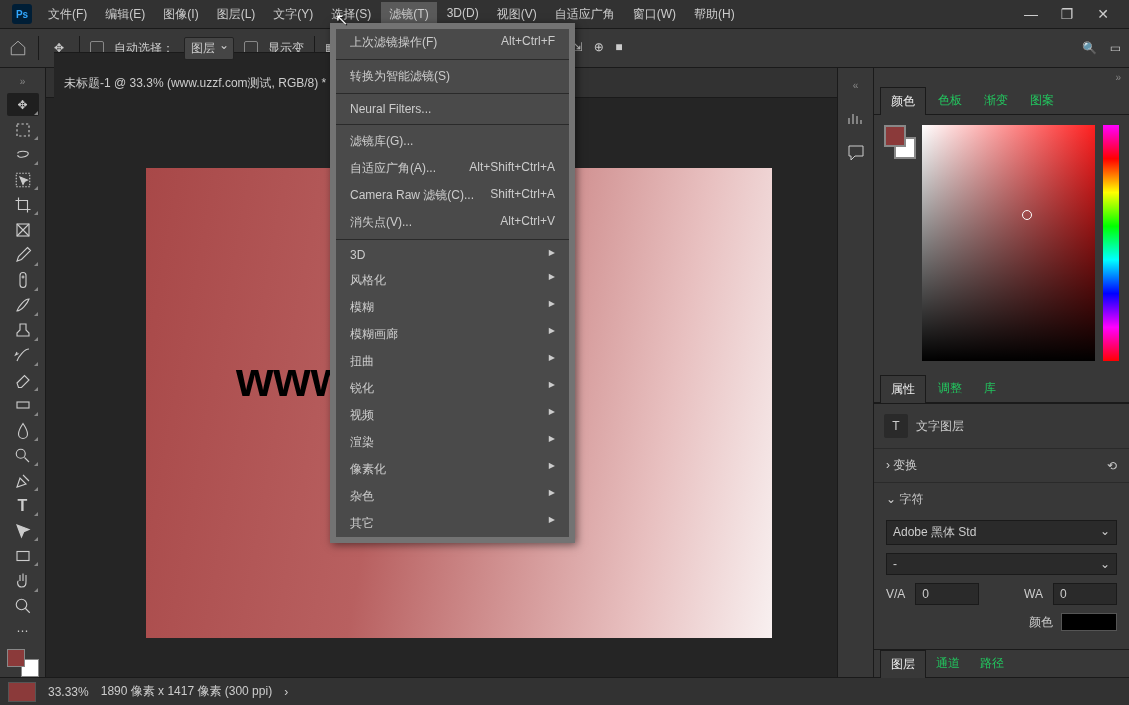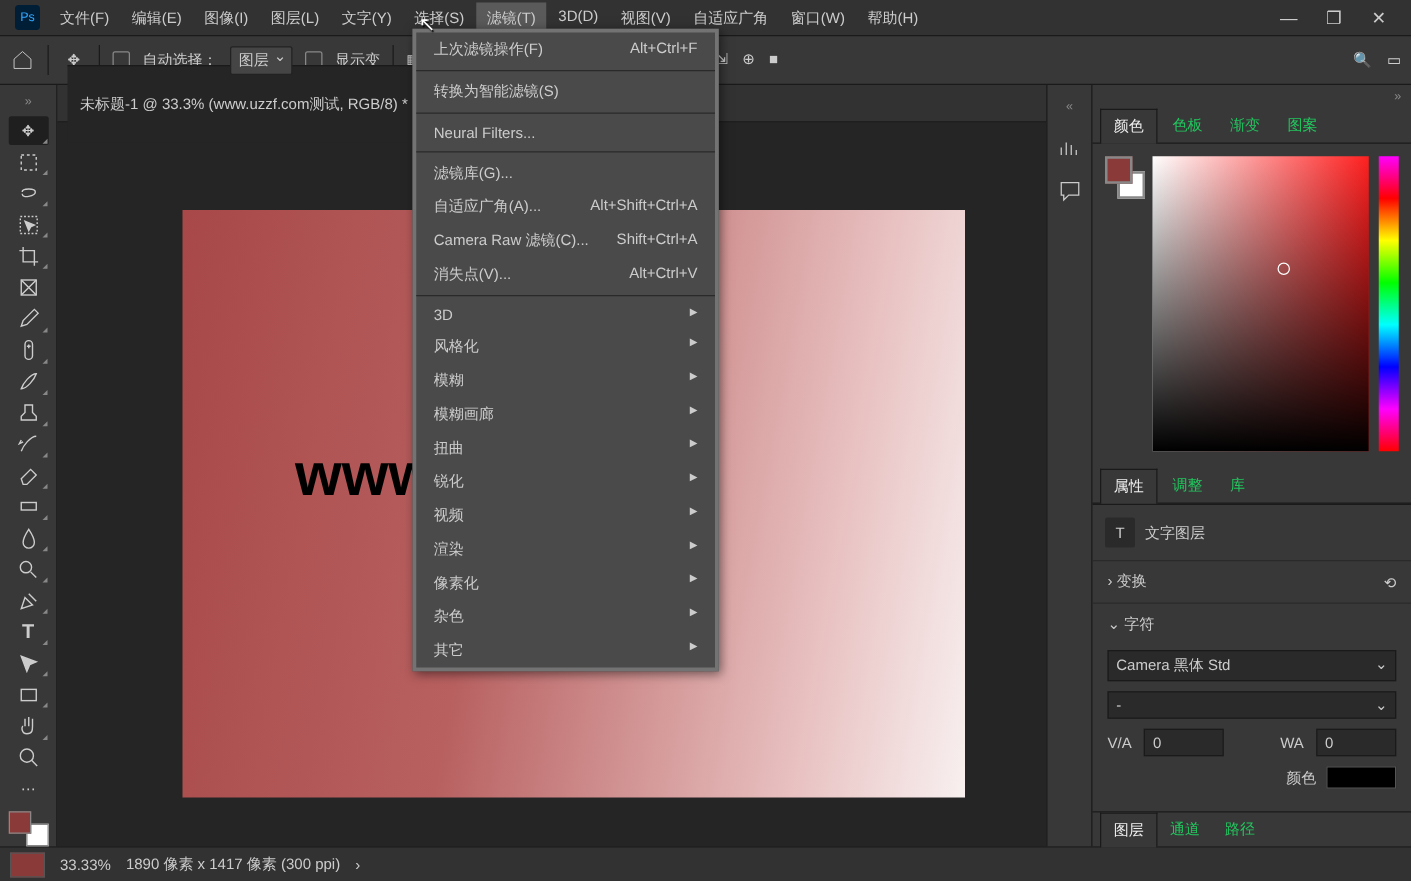--- a/index.html
+++ b/index.html
@@ -1,18 +1,18 @@
 <!DOCTYPE html>
 <html><head>
 <meta charset="utf-8">
 <style>
 *{margin:0;padding:0;box-sizing:border-box;font-family:"Microsoft YaHei",sans-serif;font-size:12px;color:#ccc;user-select:none}
 body{background:#323232;width:1129px;height:705px;overflow:hidden;position:relative}
 .titlebar{height:28px;background:#323232;display:flex;align-items:center;padding:0 4px}
-.ps-logo{width:20px;height:20px;background:#001e36;color:#31a8ff;display:flex;align-items:center;justify-content:center;font-weight:normal;font-size:10px;border-radius:3px;margin:0 8px}
+.ps-logo{width:20px;height:20px;background:#001e36;color:#31a8ff;display:flex;align-items:center;justify-content:center;font-weight:bold;font-size:10px;border-radius:3px;margin:0 8px}
 .menubar{display:flex;gap:2px}
 .menu-item{padding:4px 8px;cursor:pointer}
 .menu-item.active{background:#5a5a5a}
 .window-controls{margin-left:auto;display:flex;gap:8px;padding-right:8px}
 .window-controls span{width:28px;text-align:center;cursor:pointer;font-size:14px}
 .optionsbar{height:40px;background:#383838;border-top:1px solid #1a1a1a;border-bottom:1px solid #1a1a1a;display:flex;align-items:center;padding:0 8px;gap:10px}
 .opt-icon{width:20px;height:20px;display:flex;align-items:center;justify-content:center;cursor:pointer}
 .opt-sep{width:1px;height:24px;background:#1a1a1a}
 .checkbox{width:14px;height:14px;border:1px solid #888;border-radius:2px}
 .dropdown{background:#454545;border:1px solid #222;padding:2px 18px 2px 6px;position:relative;border-radius:2px}
@@ -25,21 +25,21 @@
 .tool-tri{position:absolute;right:1px;bottom:1px;width:0;height:0;border-left:4px solid transparent;border-bottom:4px solid #888}
 .fgbg{width:32px;height:32px;position:relative;margin-top:4px}
 .fg{position:absolute;width:18px;height:18px;background:#8b3a3a;border:1px solid #888;top:0;left:0}
 .bg{position:absolute;width:18px;height:18px;background:#fff;border:1px solid #888;bottom:0;right:0}
 .doc-area{flex:1;display:flex;flex-direction:column;background:#252525}
 .doc-tabs{height:30px;background:#323232;display:flex;align-items:center;padding-left:8px;border-bottom:1px solid #1a1a1a}
 .doc-tab{padding:22px 10px;background:#252525;border-top:1px solid #1a1a1a}
 .canvas-wrap{flex:1;position:relative;overflow:hidden}
 .canvas{position:absolute;left:100px;top:70px;width:626px;height:470px;background:linear-gradient(100deg,#a84848 0%,#b86060 40%,#e8c0c0 80%,#f8f0f0 100%)}
 .canvas-text{position:absolute;top:180px;left:90px;font-size:48px;font-weight:bold;color:#000;font-family:"SimHei",sans-serif}
-.dropdown-menu{position:absolute;left:330px;top:23px;width:245px;background:#4a4a4a;border:3px solid #737373;box-shadow:2px 2px 8px rgba(0,0,0,.5);z-index:1000}
+.dropdown-menu{position:absolute;left:330px;top:23px;width:245px;background:#4a4a4a;border:6px solid #737373;box-shadow:2px 2px 8px rgba(0,0,0,.5);z-index:1000}
 .dm-item{display:flex;justify-content:space-between;padding:5px 14px;cursor:pointer}
 .dm-item.disabled{color:#7a7a7a}
 .dm-sep{height:1px;background:#2a2a2a;margin:3px 0}
 .dm-arrow::after{content:"▶";font-size:8px;margin-left:auto}
 .right-strip{width:36px;background:#383838;border-left:1px solid #1a1a1a;display:flex;flex-direction:column;align-items:center;padding-top:8px;gap:14px}
 .right-strip .ic{width:20px;height:20px;cursor:pointer;display:flex;align-items:center;justify-content:center}
 .right-panels{width:256px;background:#383838;border-left:1px solid #1a1a1a;display:flex;flex-direction:column}
 .panel-tabs{display:flex;height:28px;align-items:flex-end;border-bottom:1px solid #1a1a1a;padding-left:6px;gap:2px}
 .ptab{padding:5px 10px;cursor:pointer;color:#22c55e}
 .ptab.active{background:#383838;color:#eee;border-top:1px solid #1a1a1a;border-left:1px solid #1a1a1a;border-right:1px solid #1a1a1a;position:relative;top:1px}
@@ -305,21 +305,21 @@
         <span>文字图层</span>
       </div>
       <div class="prop-section">
         <span>› <span>变换</span></span>
           <span>⟲</span>
       </div>
       <div class="prop-section">
         <span>⌄ <span>字符</span></span>
       </div>
       <div class="prop-row">
-          <div class="prop-dd"><span>Camera 黑体 Std</span></div>
+          <div class="prop-dd"><span>Adobe 黑体 Std</span></div>
         </div>
       <div class="prop-row">
           <div class="prop-dd"><span>-</span></div>
         </div>
       <div class="prop-row">
         <span>V/A</span>
         <div class="prop-input"><span>0</span></div>
         <span style="margin-left:auto">WA</span>
         <div class="prop-input"><span>0</span></div>
       </div>

